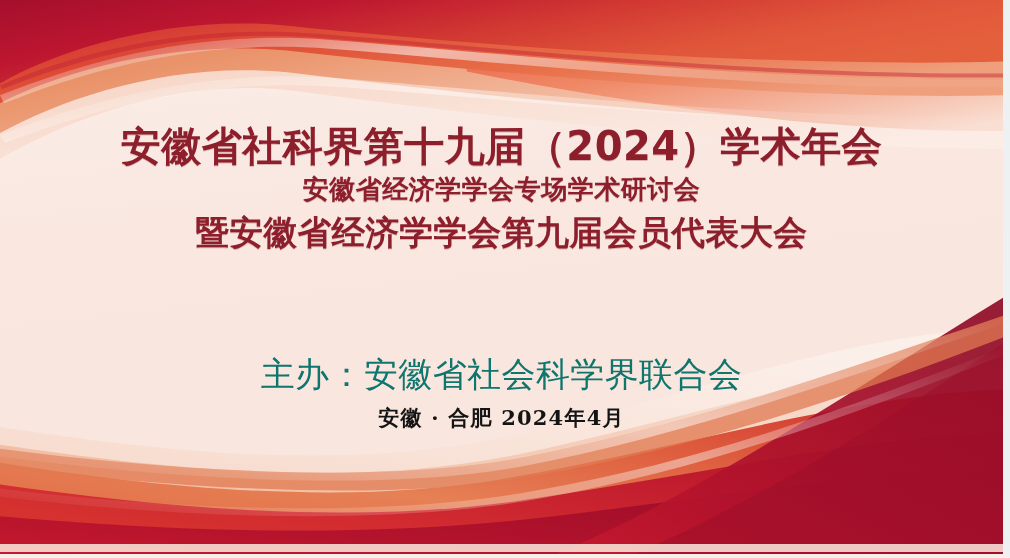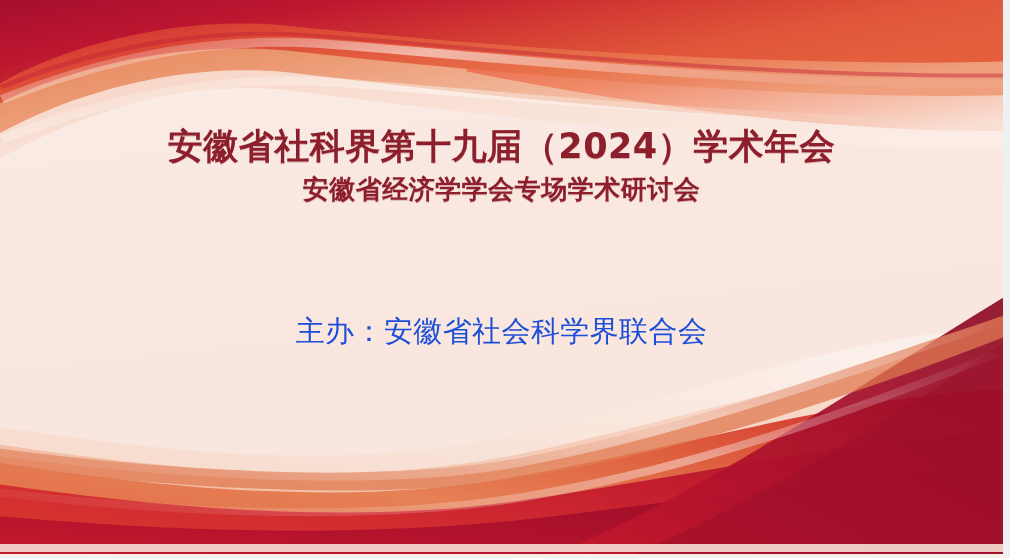--- a/index.html
+++ b/index.html
@@ -52,36 +52,36 @@
     display: block;
     color: #8d1f2c;
     font-family: "DejaVu Sans", "Liberation Sans", sans-serif;
     font-weight: 700;
     font-size: 35px;
     line-height: 43px;
     letter-spacing: 0.5px;
     white-space: nowrap;
     text-shadow: 0 1px 0 rgba(120,20,30,0.25);
   }
-  .title-line.l1 { font-size: 35px; }
+  .title-line.l1 { font-size: 40px; }
   .title-line.l2 { font-size: 26px; }
   .title-line.l3 { font-size: 33.5px; }
 
   .host-block {
     margin-top: 101px;
     width: 100%;
     text-align: center;
     user-select: none;
   }
   .host-line {
     display: block;
-    color: #1d4ed8;
+    color: #0f766e;
     font-family: "Liberation Sans", "DejaVu Sans", sans-serif;
     font-weight: 400;
-    font-size: 29px;
+    font-size: 34px;
     line-height: 38px;
     letter-spacing: 0.4px;
     white-space: nowrap;
   }
 
   .place-date {
     display: block;
     margin-top: 11px;
     color: #141414;
     font-family: "DejaVu Serif", "Liberation Serif", serif;
@@ -212,20 +212,22 @@
     <path d="M0,492 C176,514 392,522 540,494 C714,464 872,404 1010,350 L1010,358 C874,412 716,472 544,502 C394,530 178,522 0,500 Z" fill="url(#gBotHighlight)" opacity="0.85"></path>
 
     <path d="M0,548 L1010,548 L1010,556 L0,556 Z" fill="#fbeadf" opacity="0.85"></path>
   </svg>
 
   <div id="content">
 
     <div class="title-block">
       <span class="title-line l1">安徽省社科界第十九届（2024）学术年会</span>
       <span class="title-line l2">安徽省经济学学会专场学术研讨会</span>
+      <span class="title-line l3">暨安徽省经济学学会第九届会员代表大会</span>
     </div>
 
     <div class="host-block">
       <span class="host-line">主办：安徽省社会科学界联合会</span>
+      <span class="place-date">安徽 · 合肥  2024年4月</span>
     </div>
 
   </div>
 </div>
 
 </body></html>

